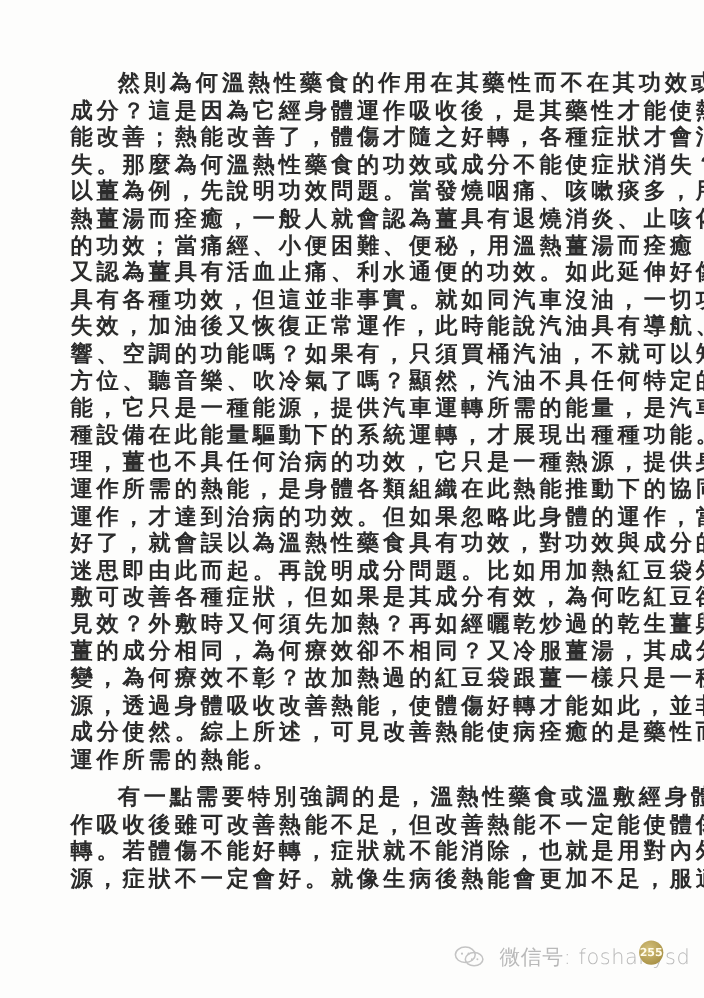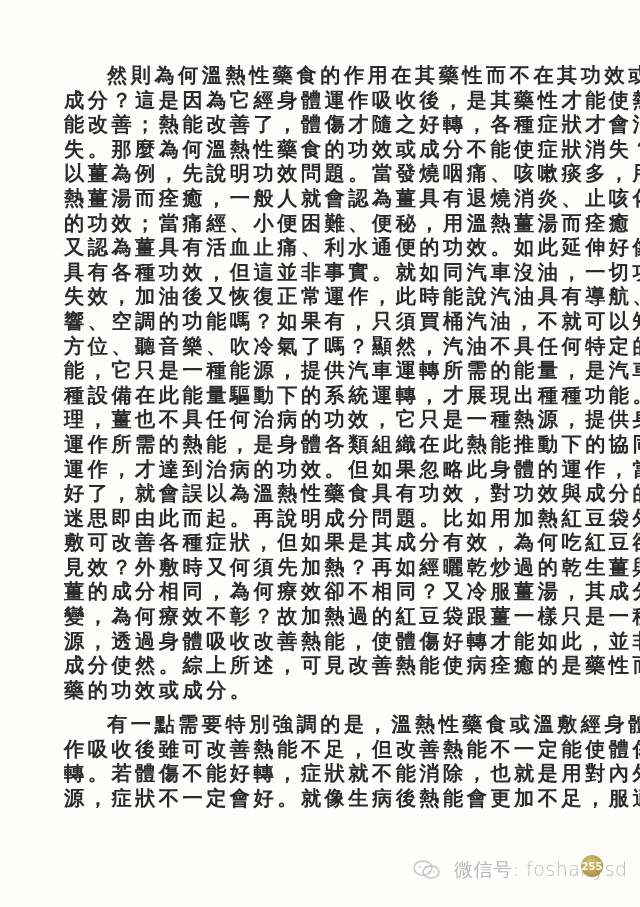--- a/index.html
+++ b/index.html
@@ -89,21 +89,21 @@
         <div class="line">運作所需的熱能，是身體各類組織在此熱能推動下的協同</div>
         <div class="line">運作，才達到治病的功效。但如果忽略此身體的運作，當病</div>
         <div class="line">好了，就會誤以為溫熱性藥食具有功效，對功效與成分的</div>
         <div class="line">迷思即由此而起。再說明成分問題。比如用加熱紅豆袋外</div>
         <div class="line">敷可改善各種症狀，但如果是其成分有效，為何吃紅豆卻不</div>
         <div class="line">見效？外敷時又何須先加熱？再如經曬乾炒過的乾生薑與生</div>
         <div class="line">薑的成分相同，為何療效卻不相同？又冷服薑湯，其成分不</div>
         <div class="line">變，為何療效不彰？故加熱過的紅豆袋跟薑一樣只是一種熱</div>
         <div class="line">源，透過身體吸收改善熱能，使體傷好轉才能如此，並非其</div>
         <div class="line">成分使然。綜上所述，可見改善熱能使病痊癒的是藥性而非</div>
-        <div class="line">藥的功效或成分。</div>
+        <div class="line">運作所需的熱能。</div>
       </div>
       <div class="para-gap"></div>
       <div>
         <div class="line indent">有一點需要特別強調的是，溫熱性藥食或溫敷經身體運</div>
         <div class="line">作吸收後雖可改善熱能不足，但改善熱能不一定能使體傷好</div>
         <div class="line">轉。若體傷不能好轉，症狀就不能消除，也就是用對內外熱</div>
         <div class="line">源，症狀不一定會好。就像生病後熱能會更加不足，服適量溫</div>
       </div>
     </div>
 

